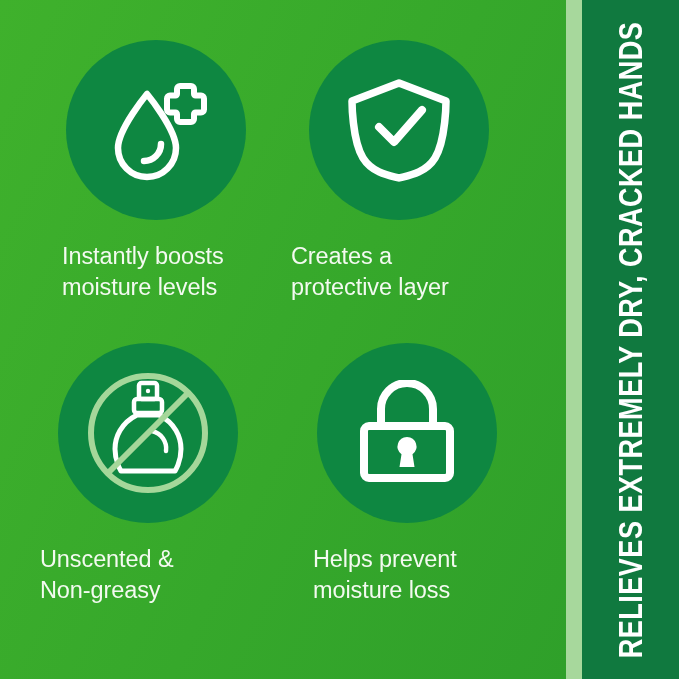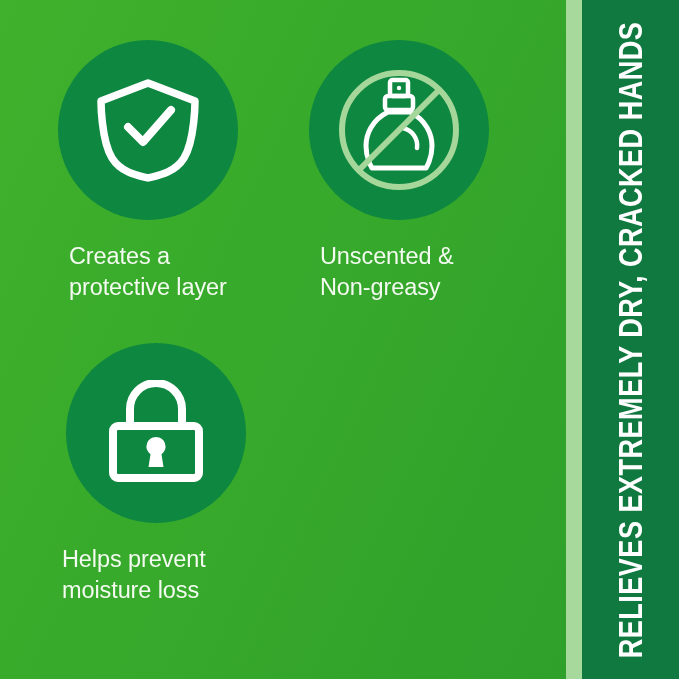--- a/index.html
+++ b/index.html
@@ -58,21 +58,21 @@
   .feature-label {
     margin-top: 21px;
     color: #f3faf0;
     font-size: 23.5px;
     line-height: 1.33;
     letter-spacing: -0.1px;
     white-space: pre-line;
     font-weight: 400;
   }
   .feature-cell.col-left .feature-label { margin-left: 22px; }
-  .feature-cell.col-right .feature-label { margin-left: 29px; }
+  .feature-cell.col-right .feature-label { margin-left: 0; }
 
   
   #side-stripe {
     position: absolute;
     left: 566px;
     top: 0;
     width: 16px;
     height: 679px;
     background: #a7d89c;
   }
@@ -110,20 +110,33 @@
   svg.icon-art { display: block; }
 </style>
 </head>
 <body>
 
 <div id="root">
 
   <div id="features-panel">
     <div class="feature-grid">
 
+      <div class="feature-cell col-left">
+        <div class="icon-circle">
+          <span>
+            <svg class="icon-art" width="116" height="116" viewBox="0 0 116 116" fill="none">
+              <path d="M49 22 C49 22 20 57 20 76 A29 29 0 0 0 78 76 C78 57 49 22 49 22 Z" stroke="#ffffff" stroke-width="6.5" stroke-linejoin="round" fill="none"></path>
+              <path d="M63 72 A17 17 0 0 1 46 89" stroke="#ffffff" stroke-width="6.5" stroke-linecap="round" fill="none"></path>
+              <path d="M82 14 h11 a3 3 0 0 1 3 3 v5 a1.5 1.5 0 0 0 1.5 1.5 h5.5 a3 3 0 0 1 3 3 v11 a3 3 0 0 1 -3 3 h-5.5 a1.5 1.5 0 0 0 -1.5 1.5 v5 a3 3 0 0 1 -3 3 h-11 a3 3 0 0 1 -3 -3 v-5 a1.5 1.5 0 0 0 -1.5 -1.5 h-5.5 a3 3 0 0 1 -3 -3 v-11 a3 3 0 0 1 3 -3 h5.5 a1.5 1.5 0 0 0 1.5 -1.5 v-5 a3 3 0 0 1 3 -3 z" stroke="#ffffff" stroke-width="6" stroke-linejoin="round" fill="none"></path>
+            </svg>
+          </span>
+        </div>
+        <div class="feature-label">Instantly boosts
+moisture levels</div>
+      </div>
 
       <div class="feature-cell col-right">
         <div class="icon-circle">
           <span>
             <svg class="icon-art" width="112" height="112" viewBox="0 0 112 112" fill="none">
               <path d="M56 9 L103 27 C103 27 103 66 92 84 C82 100 63 102 56 104 C49 102 30 100 20 84 C9 66 9 27 9 27 Z" stroke="#ffffff" stroke-width="7.5" stroke-linejoin="round" fill="none"></path>
               <path d="M36 53 L51 68 L79 36" stroke="#ffffff" stroke-width="8" stroke-linecap="round" stroke-linejoin="round" fill="none"></path>
             </svg>
           </span>
         </div>

